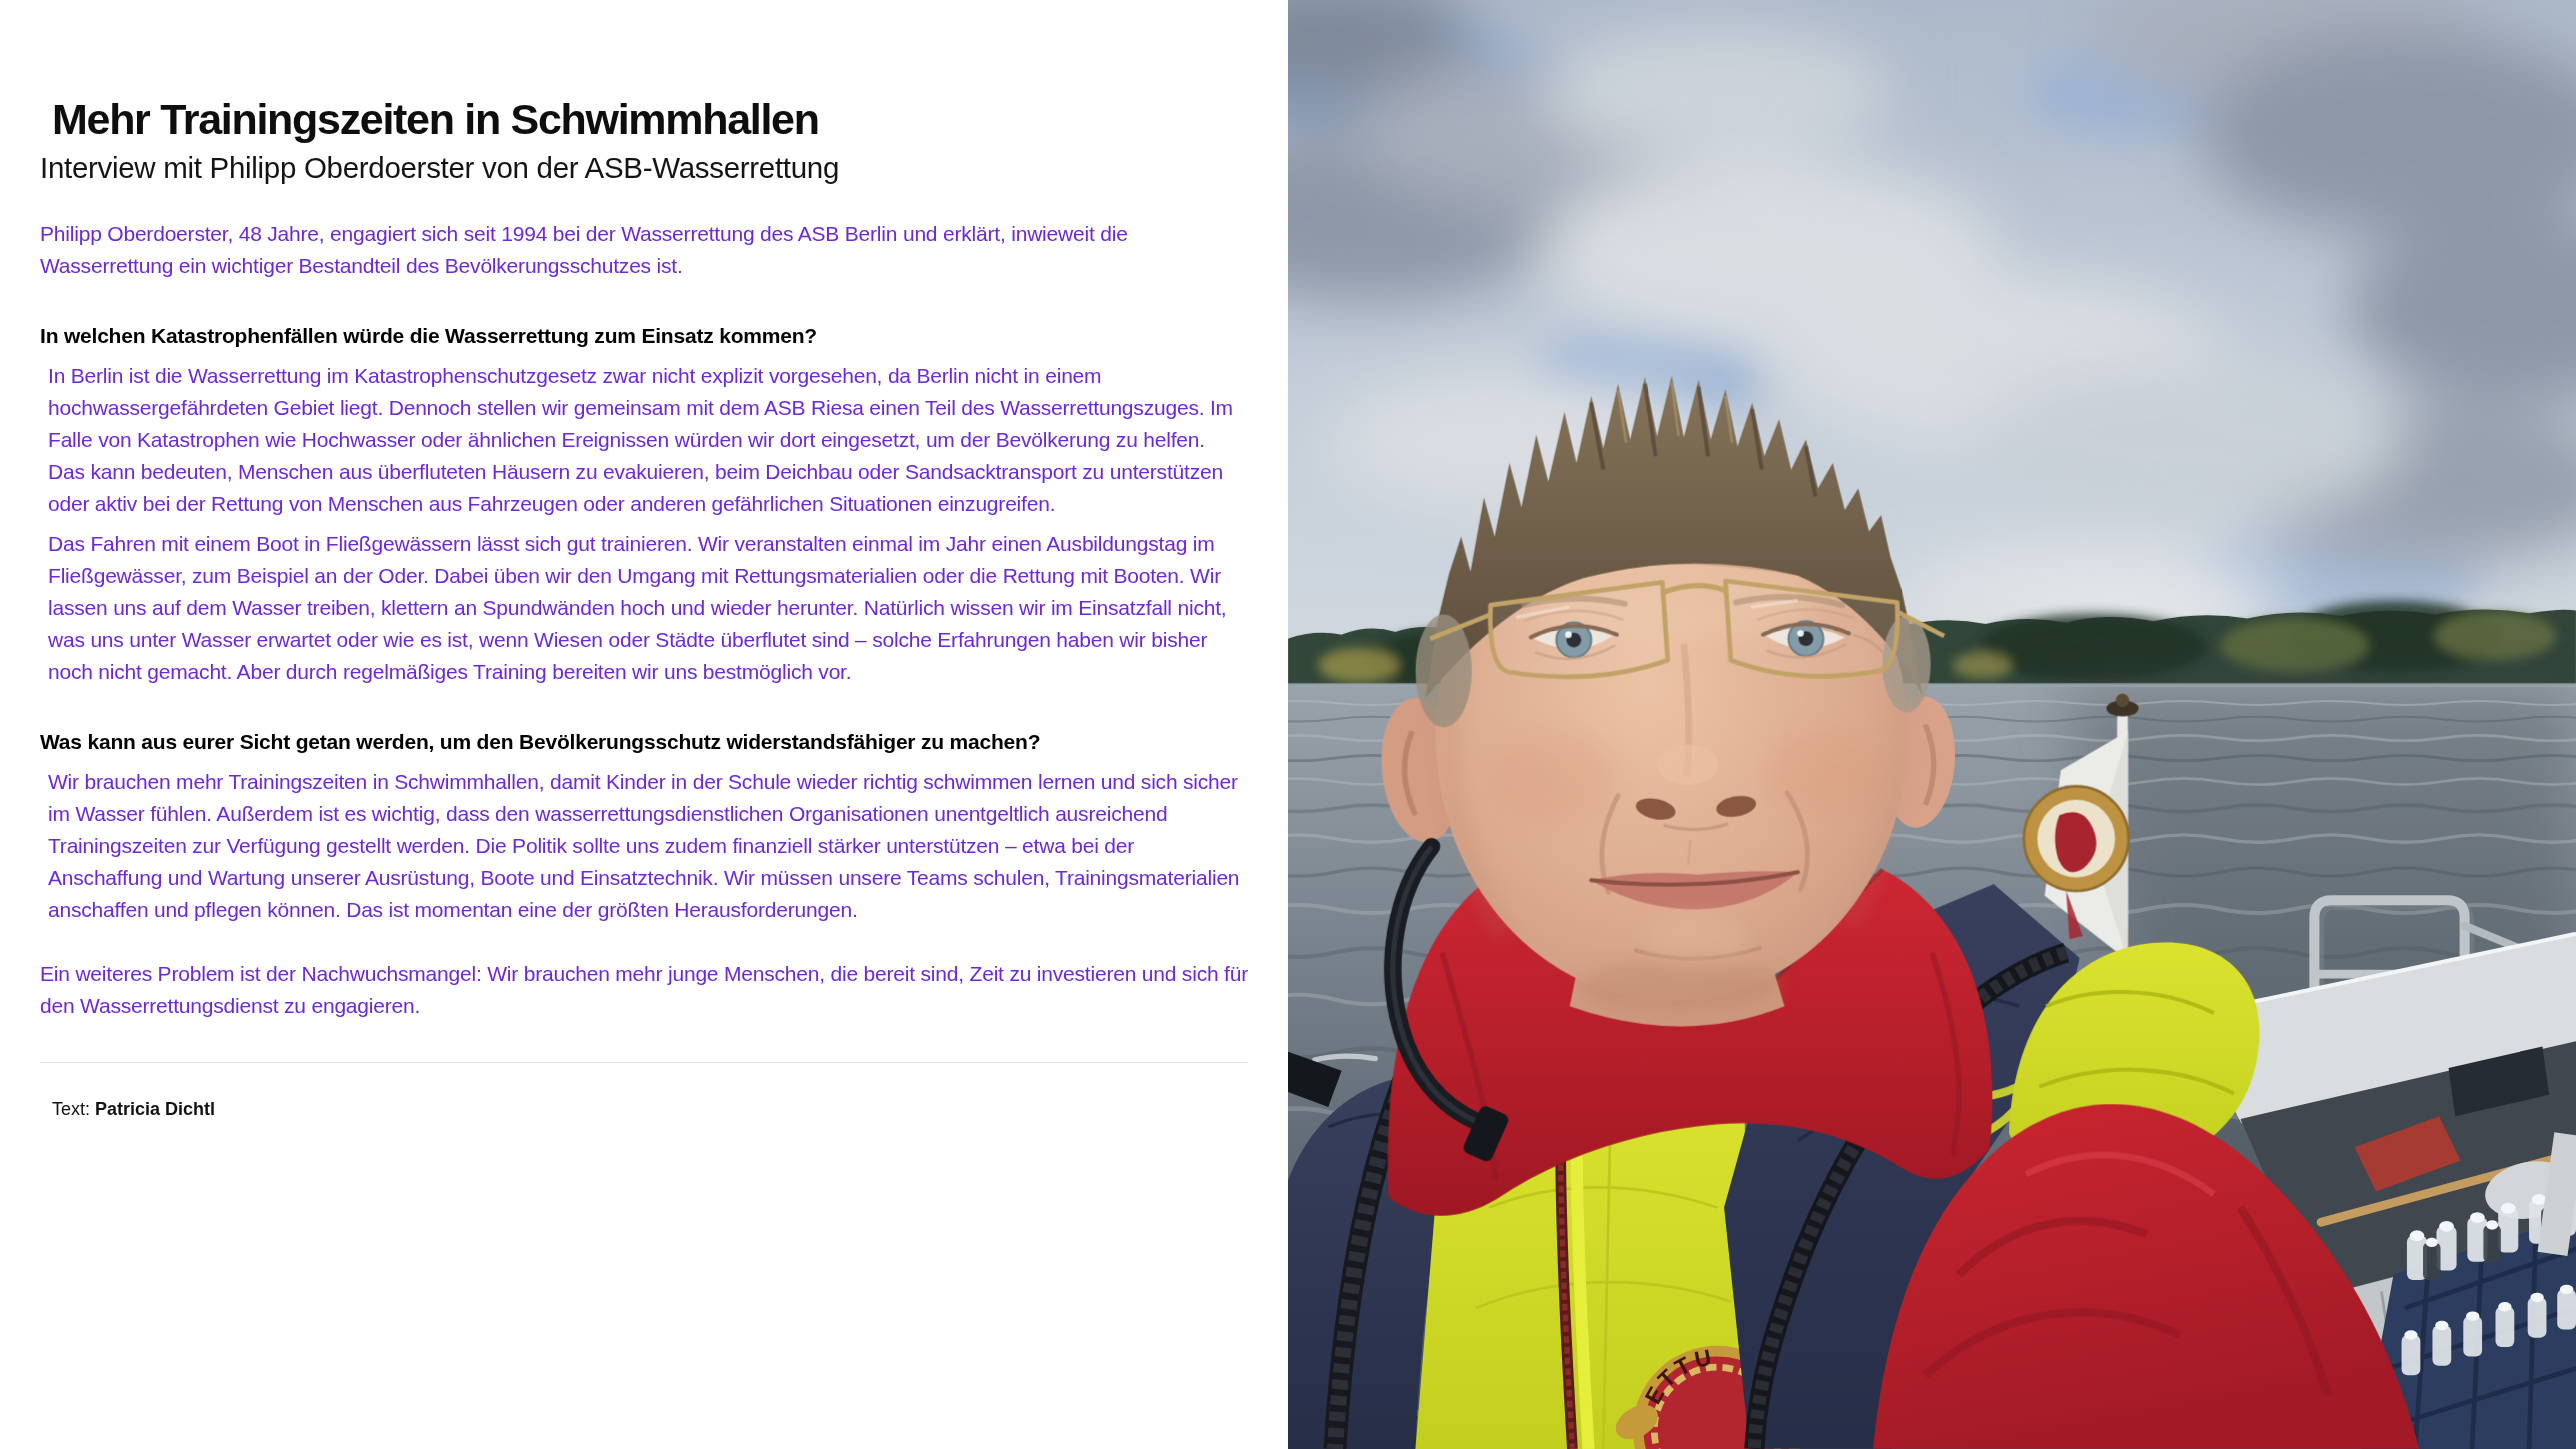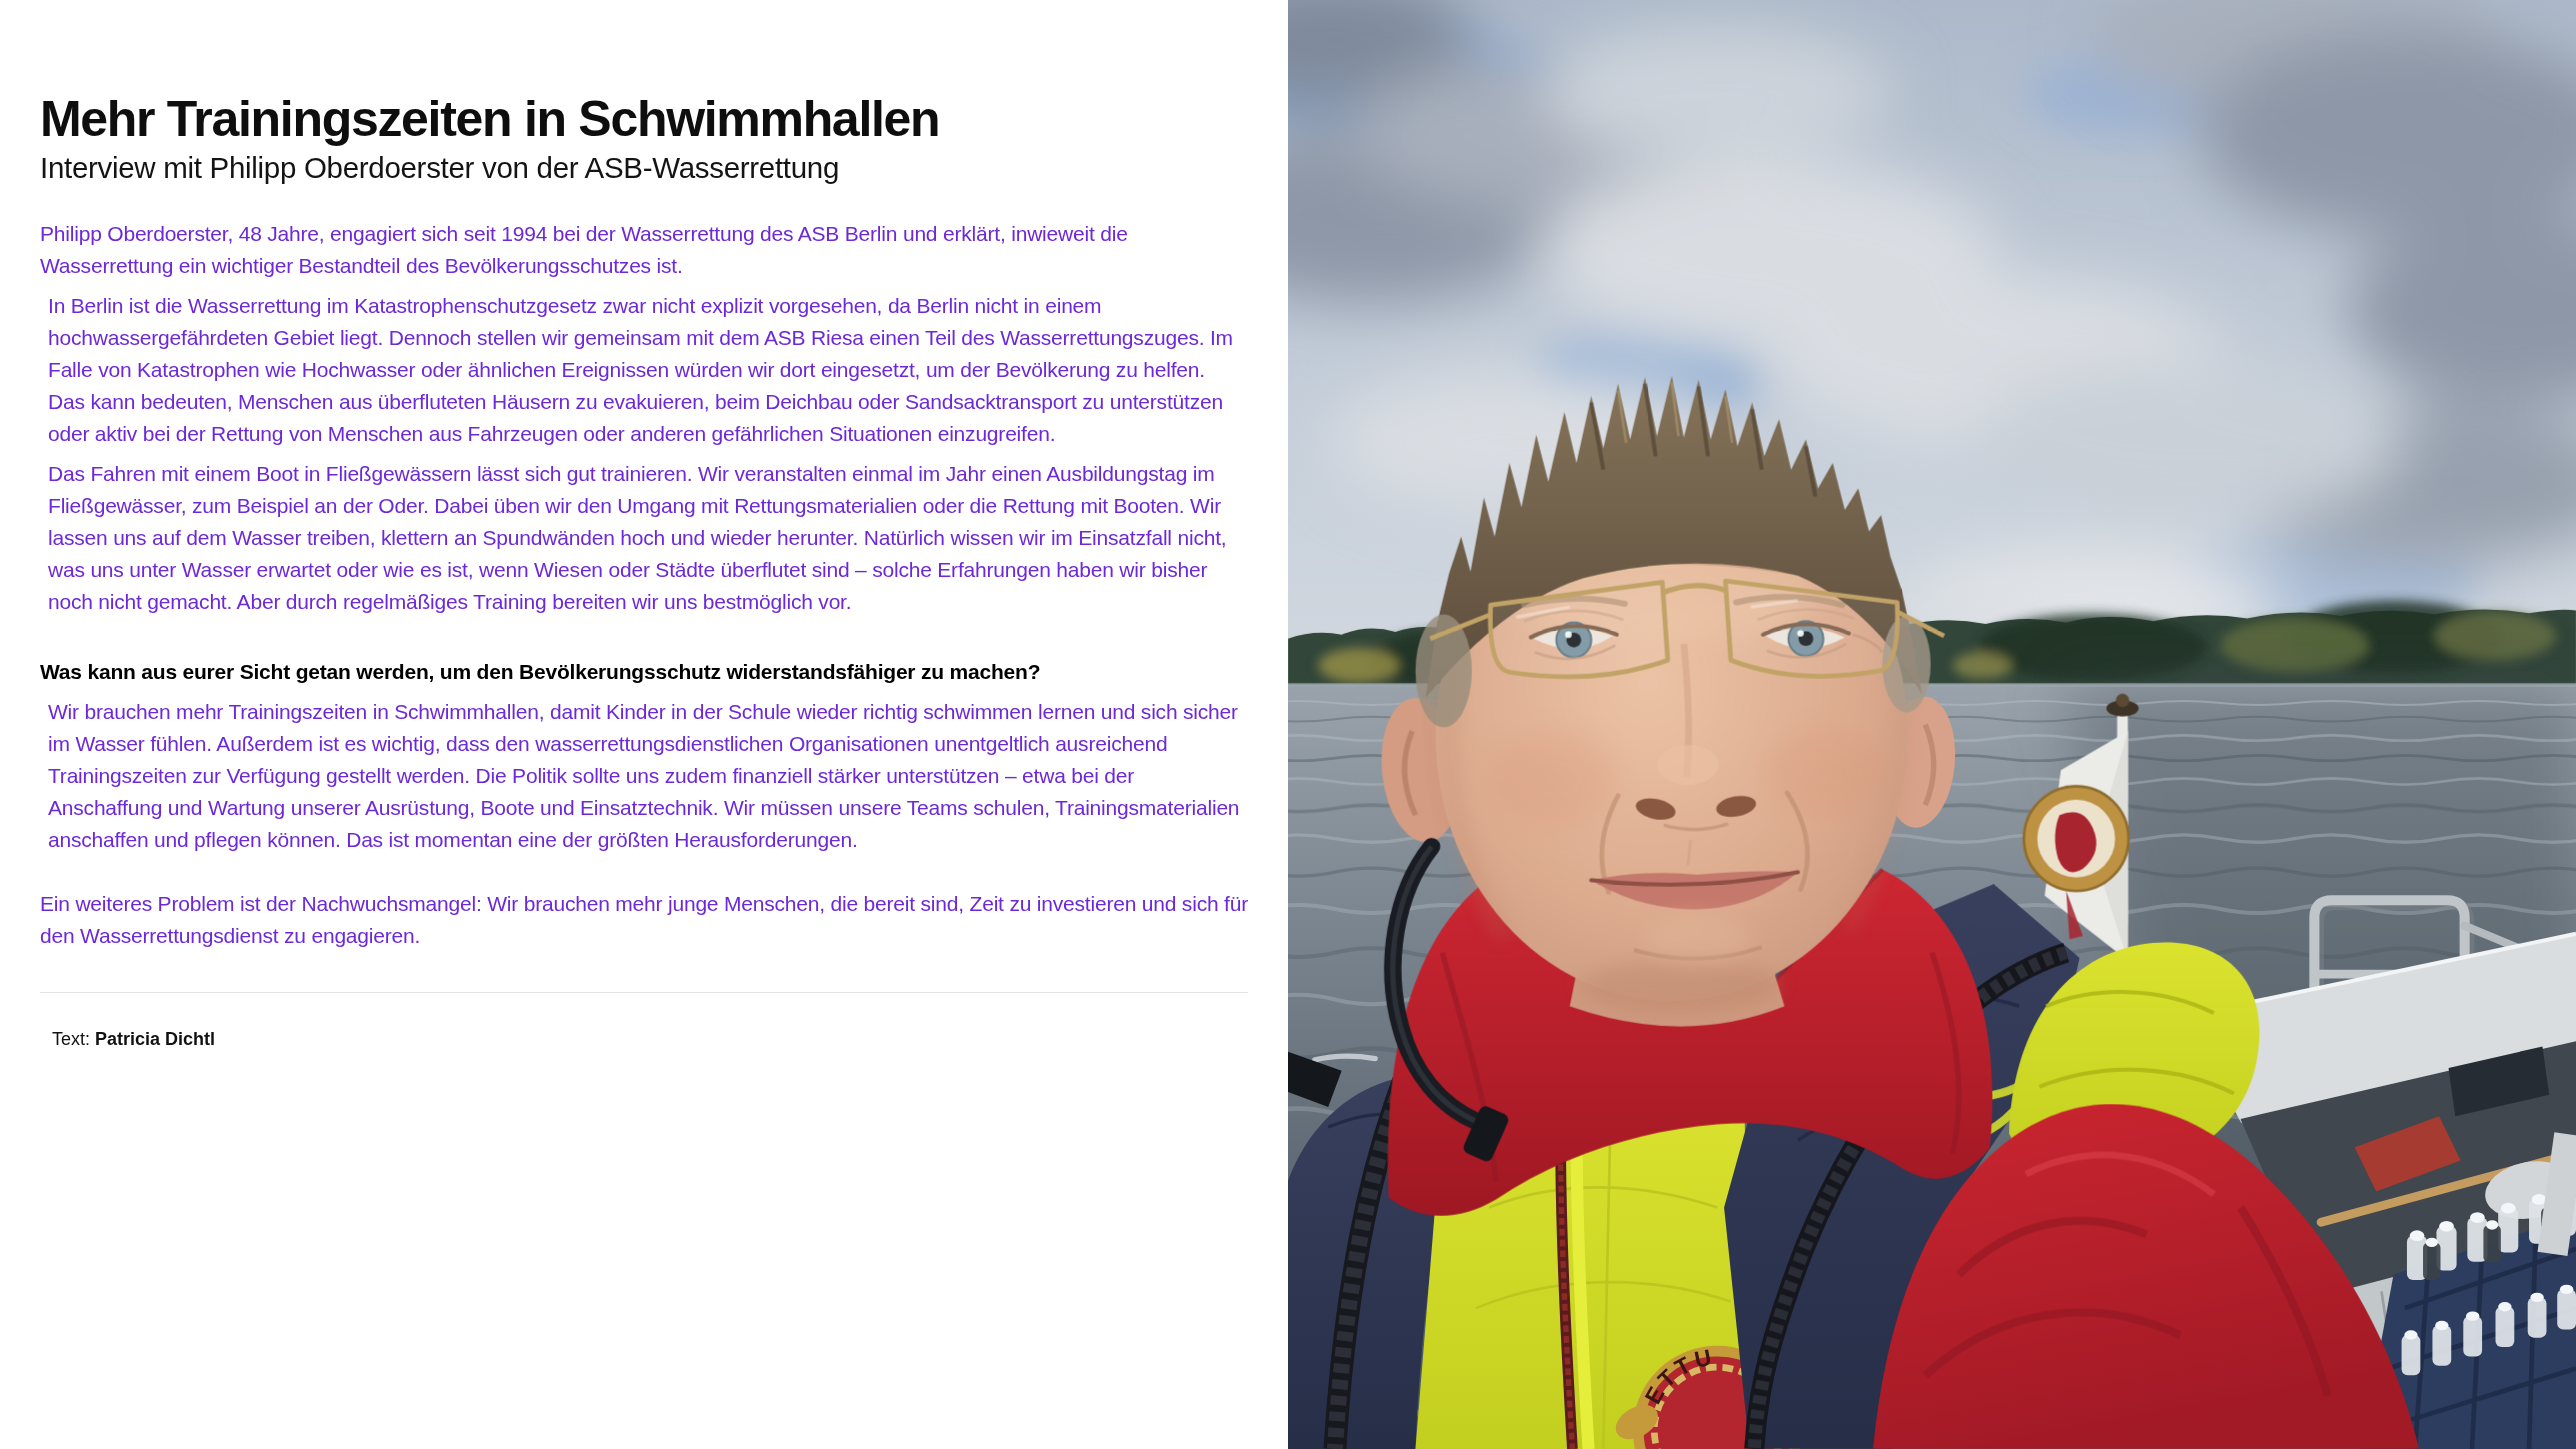--- a/index.html
+++ b/index.html
@@ -6,21 +6,21 @@
   html, body { margin: 0; padding: 0; }
   body {
     width: 2576px; height: 1449px;
     position: relative; overflow: hidden;
     background: #ffffff;
     font-family: "Liberation Sans", "DejaVu Sans", sans-serif;
     color: #1c1c1c;
   }
   .article { position: absolute; left: 40px; top: 0; width: 1208px; }
   .title {
-    margin: 93px 0 0; font-size: 50px; line-height: 52px;
+    margin: 93px 12px 0; font-size: 43px; line-height: 52px;
     font-weight: 700; color: #0e0e0e; letter-spacing: -1.3px;
   }
   .subtitle {
     margin: 2.7px 0 0; font-size: 29.5px; line-height: 39px;
     font-weight: 400; color: #141414; letter-spacing: -0.3px;
   }
   .bodytext { font-size: 21px; line-height: 32px; letter-spacing: -0.2px; color: #6d28d9; }
   .intro { margin: 31px 0 0; }
   .qa-question { margin: 38px 0 0; font-size: 21px; line-height: 32px; letter-spacing: -0.2px; font-weight: 700; color: #000; }
   .qa-answer { margin: 8px; }
@@ -34,20 +34,21 @@
 </head>
 <body>
 
 <div class="article">
   <h1 class="title">Mehr Trainingszeiten in Schwimmhallen</h1>
   <div class="subtitle">Interview mit Philipp Oberdoerster von der ASB-Wasserrettung</div>
 
   <p class="bodytext intro">Philipp Oberdoerster, 48 Jahre, engagiert sich seit 1994 bei der Wasserrettung des ASB Berlin und erklärt, inwieweit die Wasserrettung ein wichtiger Bestandteil des Bevölkerungsschutzes ist.</p>
 
   <section>
+    <h2 class="qa-question">In welchen Katastrophenfällen würde die Wasserrettung zum Einsatz kommen?</h2>
     <p class="bodytext qa-answer">In Berlin ist die Wasserrettung im Katastrophenschutzgesetz zwar nicht explizit vorgesehen, da Berlin nicht in einem hochwassergefährdeten Gebiet liegt. Dennoch stellen wir gemeinsam mit dem ASB Riesa einen Teil des Wasserrettungszuges. Im Falle von Katastrophen wie Hochwasser oder ähnlichen Ereignissen würden wir dort eingesetzt, um der Bevölkerung zu helfen. Das kann bedeuten, Menschen aus überfluteten Häusern zu evakuieren, beim Deichbau oder Sandsacktransport zu unterstützen oder aktiv bei der Rettung von Menschen aus Fahrzeugen oder anderen gefährlichen Situationen einzugreifen.</p>
   </section>
 
   <section>
     <p class="bodytext qa-answer">Das Fahren mit einem Boot in Fließgewässern lässt sich gut trainieren. Wir veranstalten einmal im Jahr einen Ausbildungstag im Fließgewässer, zum Beispiel an der Oder. Dabei üben wir den Umgang mit Rettungsmaterialien oder die Rettung mit Booten. Wir lassen uns auf dem Wasser treiben, klettern an Spundwänden hoch und wieder herunter. Natürlich wissen wir im Einsatzfall nicht, was uns unter Wasser erwartet oder wie es ist, wenn Wiesen oder Städte überflutet sind – solche Erfahrungen haben wir bisher noch nicht gemacht. Aber durch regelmäßiges Training bereiten wir uns bestmöglich vor.</p>
   </section>
 
   <section>
     <h2 class="qa-question">Was kann aus eurer Sicht getan werden, um den Bevölkerungsschutz widerstandsfähiger zu machen?</h2>
     <p class="bodytext qa-answer">Wir brauchen mehr Trainingszeiten in Schwimmhallen, damit Kinder in der Schule wieder richtig schwimmen lernen und sich sicher im Wasser fühlen. Außerdem ist es wichtig, dass den wasserrettungsdienstlichen Organisationen unentgeltlich ausreichend Trainingszeiten zur Verfügung gestellt werden. Die Politik sollte uns zudem finanziell stärker unterstützen – etwa bei der Anschaffung und Wartung unserer Ausrüstung, Boote und Einsatztechnik. Wir müssen unsere Teams schulen, Trainingsmaterialien anschaffen und pflegen können. Das ist momentan eine der größten Herausforderungen.</p>

